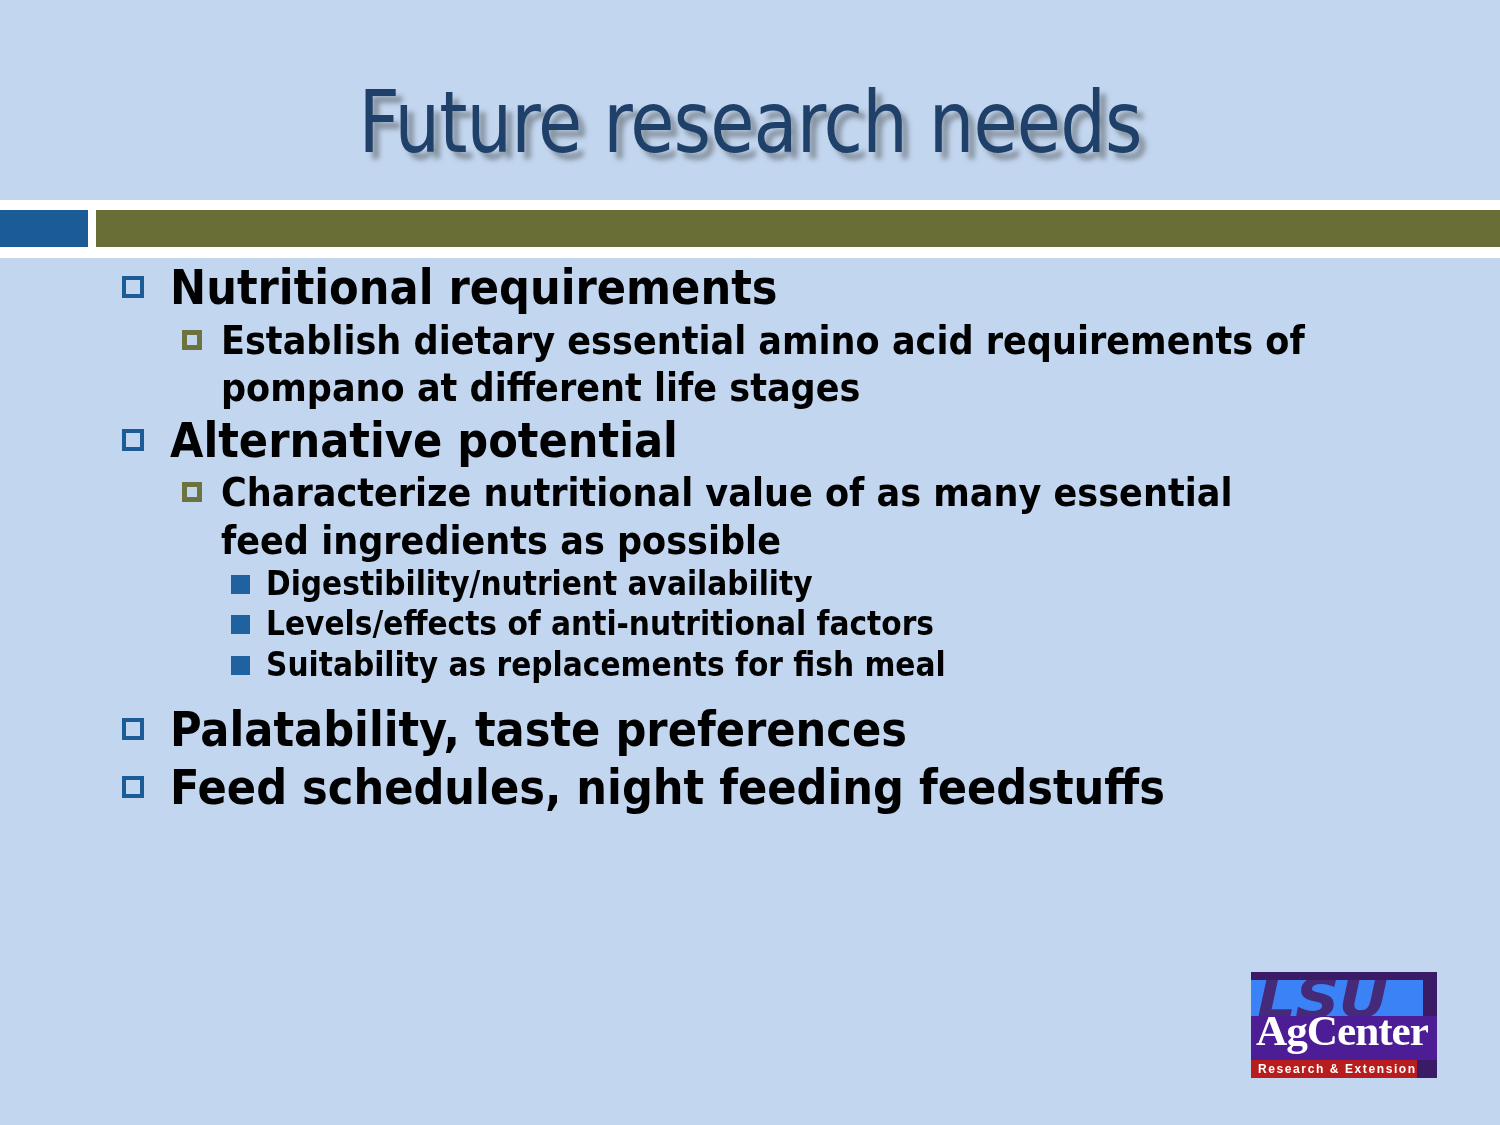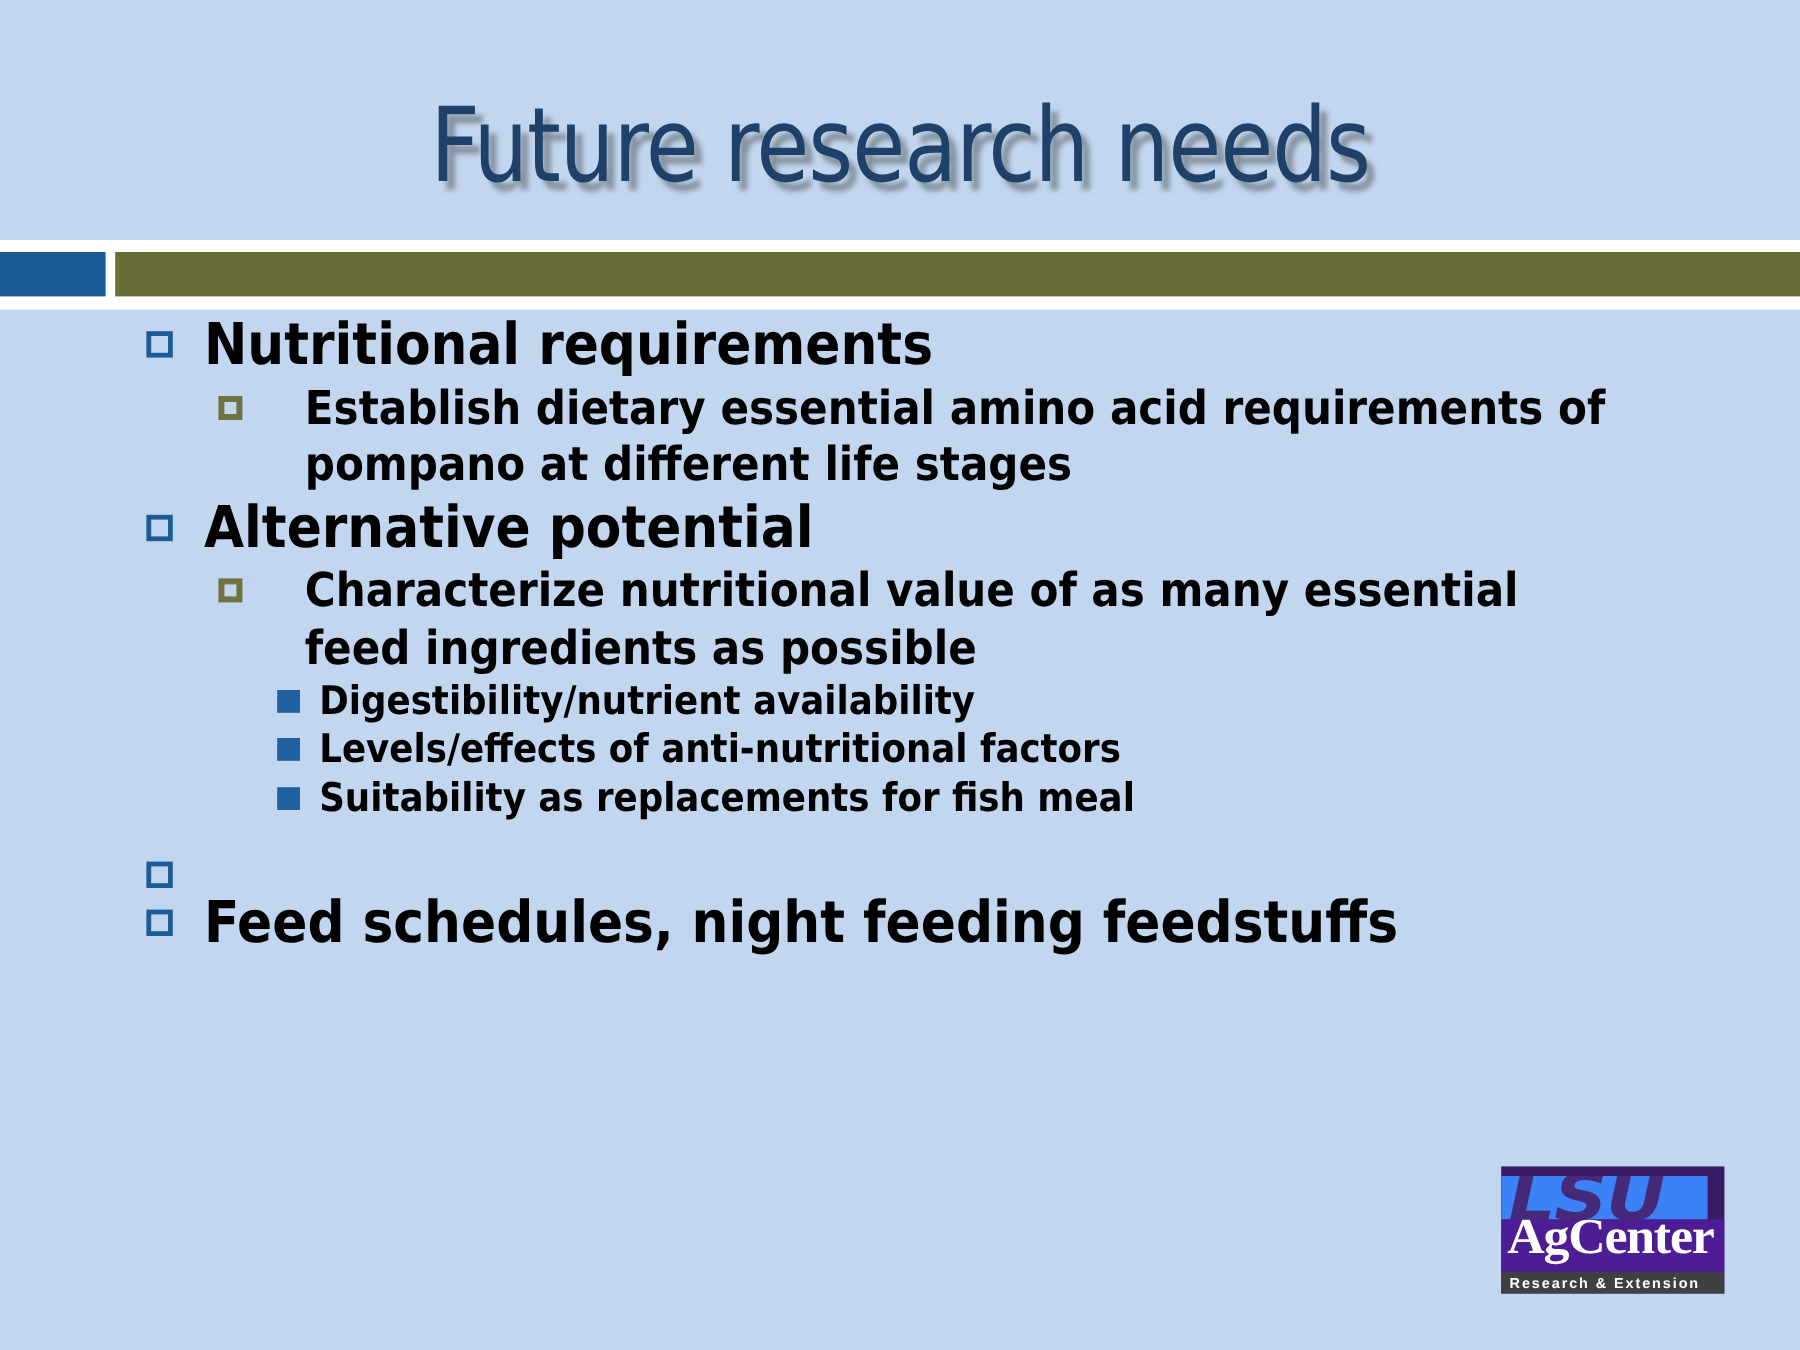--- a/index.html
+++ b/index.html
@@ -114,21 +114,20 @@
   .lvl1 .bullet-text {
     font-size: 48px;
     line-height: 1.22;
     letter-spacing: 0px;
     max-width: 1250px;
   }
 
   
   .lvl2 {
     padding-left: 182px;
-    gap: 33px;
   }
   .lvl2 .bullet-mark {
     width: 20px;
     height: 20px;
     border: 5px solid #6d7340;
     background: #c3d6ef;
     margin-top: 13px;
     margin-right: 19px;
   }
   .lvl2 .bullet-text {
@@ -213,23 +212,23 @@
     color: #ffffff;
     line-height: 1;
     letter-spacing: -1px;
     transform: scaleX(1.03);
     transform-origin: left top;
   }
   .logo-bot {
     position: absolute;
     left: 0;
     top: 88px;
-    width: 186px;
+    width: 166px;
     height: 18px;
-    background: #404040;
+    background: #b91c1c;
     overflow: hidden;
   }
   .logo-tagline {
     position: absolute;
     left: 7px;
     top: 1px;
     font-family: "Liberation Sans", sans-serif;
     font-size: 12px;
     font-weight: bold;
     color: #ffffff;
@@ -284,20 +283,21 @@
       <span class="bullet-text">Levels/effects of anti-nutritional factors</span>
     </div>
 
     <div class="bullet-row lvl3">
       <span class="bullet-mark"></span>
       <span class="bullet-text">Suitability as replacements for fish meal</span>
     </div>
 
     <div class="bullet-row lvl1 gap-before">
       <span class="bullet-mark"></span>
+      <span class="bullet-text">Palatability, taste preferences</span>
     </div>
 
     <div class="bullet-row lvl1">
       <span class="bullet-mark"></span>
       <span class="bullet-text">Feed schedules, night feeding feedstuffs</span>
     </div>
 
 
   </div>
 

